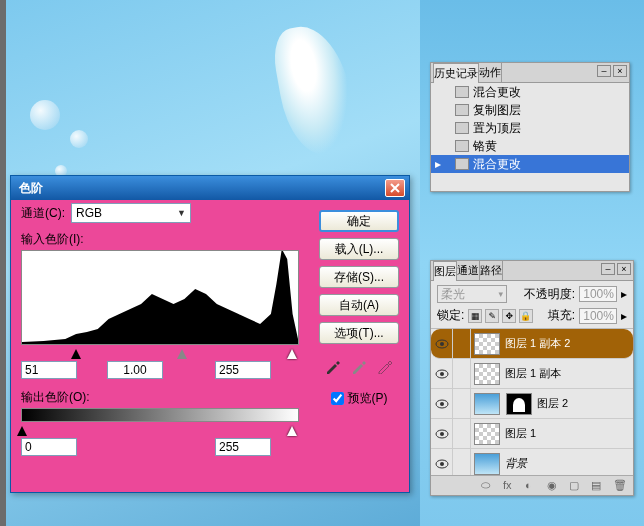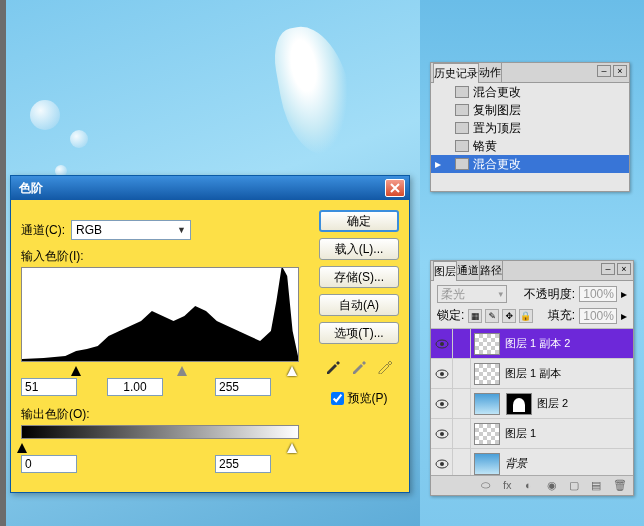--- a/index.html
+++ b/index.html
@@ -3,25 +3,25 @@
 <meta charset="utf-8">
 <style>
 * { box-sizing: border-box; margin: 0; padding: 0; font-family: "Microsoft YaHei", "SimSun", sans-serif; font-size: 12px; }
 body { width: 644px; height: 526px; background: linear-gradient(180deg, #6abde8 0%, #8fd5f5 50%, #7ec8ed 100%); position: relative; overflow: hidden; }
 .canvas-bg { position: absolute; left: 0; top: 0; width: 420px; height: 526px; background: linear-gradient(160deg, #7dc9ee 0%, #a3def7 40%, #5eacd8 100%); }
 .canvas-bg::before { content: ""; position: absolute; left: 0; top: 0; width: 6px; height: 100%; background: #6c6c6c; }
 .figure { position: absolute; left: 280px; top: 25px; width: 70px; height: 130px; background: radial-gradient(ellipse at 40% 30%, #ffffff 20%, #c8eaf5 50%, transparent 70%); border-radius: 30% 60% 40% 50%; transform: rotate(-10deg); }
 .bubble { position: absolute; border-radius: 50%; background: radial-gradient(circle at 35% 35%, rgba(255,255,255,0.9), rgba(140,200,235,0.3)); }
 
 
-.dialog { position: absolute; left: 10px; top: 175px; width: 400px; height: 318px; background: #fde047; border: 1px solid #0a5aa6; box-shadow: 2px 2px 6px rgba(0,0,0,0.3); }
+.dialog { position: absolute; left: 10px; top: 175px; width: 400px; height: 318px; background: #ec4899; border: 1px solid #0a5aa6; box-shadow: 2px 2px 6px rgba(0,0,0,0.3); }
 .dialog-title { height: 24px; background: linear-gradient(180deg, #3b8edd 0%, #1258a5 100%); color: #fff; display: flex; align-items: center; padding: 0 4px; }
 .dialog-title span { flex: 1; padding-left: 4px; font-weight: bold; }
 .close-btn { width: 20px; height: 18px; background: linear-gradient(180deg, #f39b8a, #d54b2c); border: 1px solid #fff; color: #fff; display: flex; align-items: center; justify-content: center; font-weight: bold; cursor: pointer; border-radius: 2px; }
-.dialog-body { position: relative; padding: 20px 10px; height: calc(100% - 24px); }
+.dialog-body { position: relative; padding: 3px 10px; height: calc(100% - 24px); }
 .channel-row { display: flex; align-items: center; gap: 6px; margin-bottom: 8px; }
 .channel-row label { }
 .channel-select { width: 120px; height: 20px; border: 1px solid #7f9db9; background: #fff; padding: 0 4px; display: flex; align-items: center; }
 .channel-select .arrow { margin-left: auto; font-size: 9px; color: #333; }
 .label-row { margin: 4px 0 2px; }
 .histogram { width: 278px; height: 95px; border: 1px solid #888; background: #fff; position: relative; overflow: hidden; }
 .histogram svg { position: absolute; bottom: 0; left: 0; }
 .slider-track { width: 278px; height: 14px; position: relative; }
 .slider-tri { position: absolute; bottom: 0; width: 0; height: 0; border-left: 5px solid transparent; border-right: 5px solid transparent; }
 .tri-black { border-bottom: 10px solid #000; }
@@ -60,21 +60,21 @@
 .layers-panel { left: 430px; top: 260px; width: 204px; height: 236px; }
 .layers-opts { padding: 4px 6px; display: flex; flex-direction: column; gap: 4px; border-bottom: 1px solid #bbb; }
 .opt-row { display: flex; align-items: center; gap: 4px; font-size: 11px; }
 .blend-select { width: 70px; height: 18px; border: 1px solid #a0a0a0; background: #e7e7e7; color: #999; display: flex; align-items: center; padding: 0 3px; }
 .blend-select .arrow { margin-left: auto; font-size: 9px; }
 .pct-input { width: 38px; height: 16px; border: 1px solid #a0a0a0; background: #f5f5f5; text-align: right; padding-right: 2px; color: #999; }
 .lock-icons { display: flex; gap: 3px; }
 .lock-icons span { width: 14px; height: 14px; border: 1px solid #aaa; background: #ddd; font-size: 9px; display: flex; align-items: center; justify-content: center; }
 .layer-list { }
 .layer-row { display: flex; align-items: center; height: 30px; border-bottom: 1px solid #ccc; cursor: pointer; }
-.layer-row.sel { background: #6d28d9; color: #fff; }
+.layer-row.sel { background: #a16207; color: #fff; border-radius: 9px; }
 .eye-cell { width: 22px; height: 100%; border-right: 1px solid #ccc; display: flex; align-items: center; justify-content: center; }
 .eye-icon { width: 14px; height: 10px; }
 .link-cell { width: 18px; height: 100%; border-right: 1px solid #ccc; }
 .thumb { width: 26px; height: 22px; border: 1px solid #888; margin: 0 3px; background: #fff; flex-shrink: 0; }
 .thumb.checker { background: repeating-conic-gradient(#ccc 0 25%, #fff 0 50%) 0 0/8px 8px; }
 .thumb.sky { background: linear-gradient(#4a9fd8, #bfe5f7); }
 .thumb.mask { background: #000; position: relative; }
 .thumb.mask::after { content:""; position:absolute; left:6px; top:4px; width:12px; height:14px; background:#fff; border-radius: 50% 50% 0 0; }
 .layer-name { padding-left: 2px; font-size: 11px; }
 .layer-name.italic { font-style: italic; }

